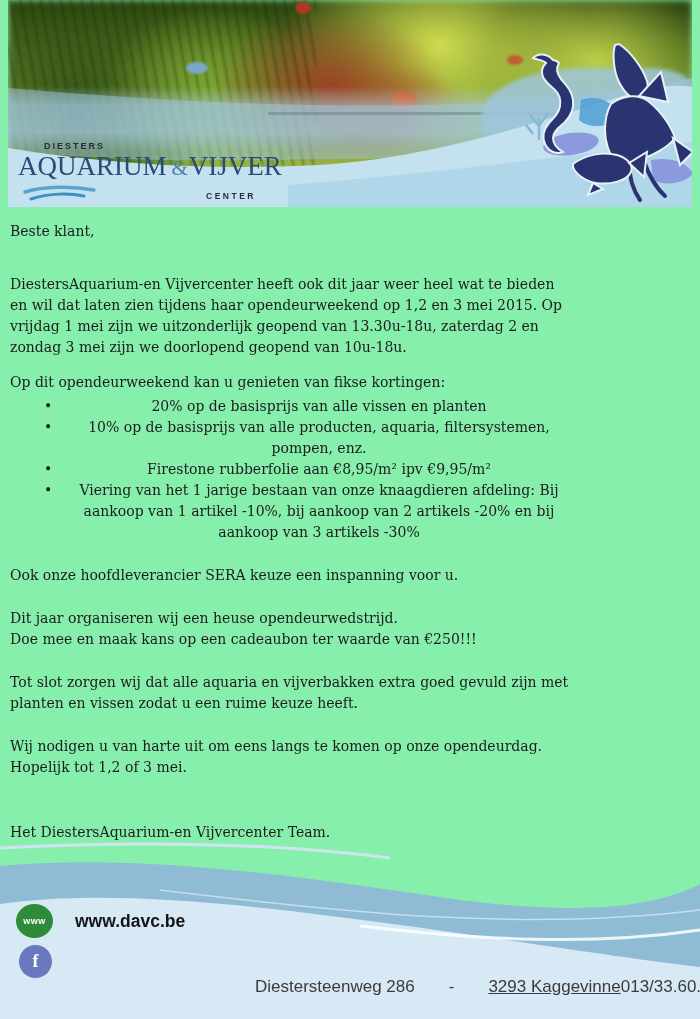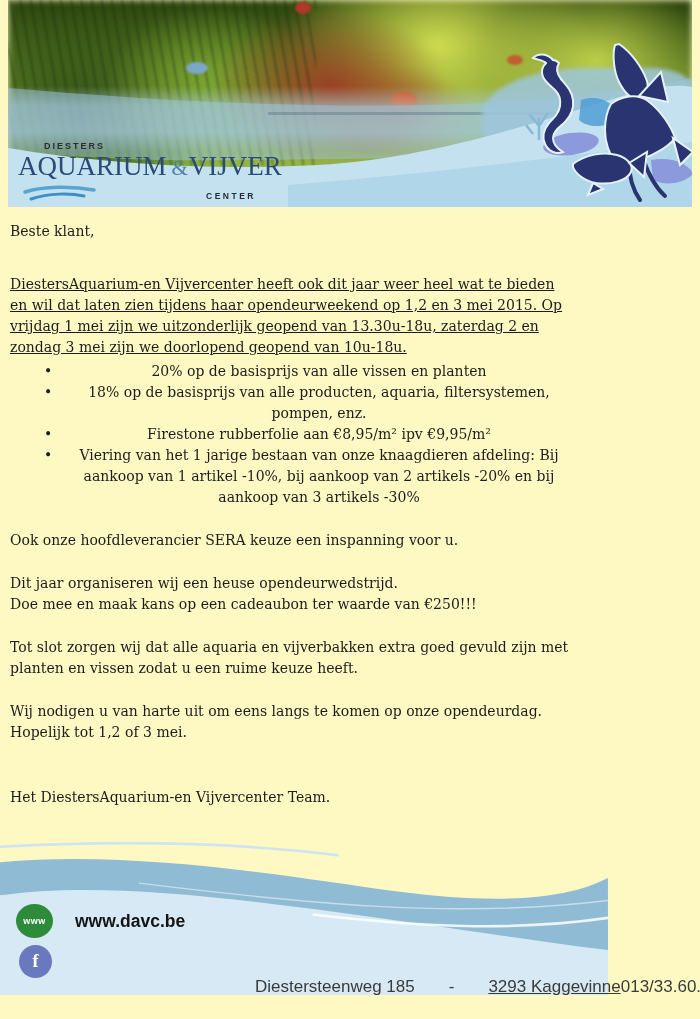--- a/index.html
+++ b/index.html
@@ -1,16 +1,16 @@
 <!DOCTYPE html>
 <html style="--navy: #2c4a78; --fish-navy: #2a3470; --header-wave: #c4e1ef; --footer-band: #8fbbd5; --footer-light: #d6e9f5; --www-green: #2e8b3a; --fb-blue: #6a79bd;"><head>
 <meta charset="utf-8">
 <style>
   html,body{margin:0;padding:0;background:#fff;}
-  .page{position:relative;width:700px;height:1019px;background:#fef9c3;overflow:hidden;
+  .page{position:relative;width:700px;height:1019px;background:#86efac;overflow:hidden;
         font-family:"DejaVu Serif",serif;color:#1c1c1c;}
 
   
   .header{position:absolute;left:8px;top:0;width:684px;height:207px;overflow:hidden;}
   .photo{position:absolute;inset:0;
      background:
        radial-gradient(ellipse 180px 120px at 47% 42%, rgba(156,59,34,.95), rgba(156,59,34,0) 65%),
        radial-gradient(ellipse 120px 70px at 56% 55%, rgba(176,74,42,.8), rgba(176,74,42,0) 70%),
        radial-gradient(ellipse 220px 160px at 63% 22%, rgba(214,227,82,.95), rgba(214,227,82,0) 70%),
        radial-gradient(ellipse 160px 120px at 86% 30%, rgba(202,218,78,.9), rgba(202,218,78,0) 70%),
@@ -36,30 +36,30 @@
   .logo-main{font-family:"Liberation Serif",serif;font-size:27px;color:var(--navy,#2c4a78);line-height:30px;white-space:nowrap;}
   .logo-main .amp{font-size:21px;color:#4d7fa8;margin:0 1px 0 5px;}
   .logo-sub{font-family:"Liberation Sans",sans-serif;font-weight:bold;font-size:8.5px;letter-spacing:2.5px;
             color:#2b2b36;width:238px;text-align:right;margin-top:8px;}
   .swoosh{position:absolute;left:4px;top:44px;}
 
   
   .bodytext{position:absolute;left:0;top:207px;width:584px;padding:14px 8px 0 10px;box-sizing:border-box;
             font-size:14px;line-height:21px;}
   .bodytext p, .bodytext div.pline{margin:0;}
-  .mt-intro{margin-top:32px !important;text-decoration:underline;}
+  .mt-intro{margin-top:32px !important;}
   .mt-small{margin-top:14px !important;}
   .mt-para{margin-top:22px !important;}
   .mt-sig{margin-top:44px !important;}
   ul.discounts{margin:3px 0 0 0;padding:0;list-style:none;}
   ul.discounts li{position:relative;padding-left:52px;margin:0;text-align:center;}
   ul.discounts li::before{content:"\2022";position:absolute;left:34px;top:0;}
 
   
-  .footer{position:absolute;left:0;bottom:0;width:608px;height:181px;}
+  .footer{position:absolute;left:0;bottom:0;width:700px;height:181px;}
   .fwave{position:absolute;inset:0;}
   .linkrow{position:absolute;left:16px;display:flex;align-items:center;gap:22px;
            font-family:"Liberation Sans",sans-serif;font-weight:bold;font-size:17.5px;color:#141414;}
   .linkrow.site{top:66px;}
   .linkrow.fb{top:107px;}
   .circle{display:inline-flex;align-items:center;justify-content:center;border-radius:50%;
           color:#fff;font-family:"Liberation Sans",sans-serif;font-weight:bold;}
   .circle.www{width:37px;height:34px;background:var(--www-green,#2e8b3a);font-size:9px;letter-spacing:.5px;}
   .circle.fbk{width:33px;height:33px;background:var(--fb-blue,#6a79bd);font-size:18px;margin-left:3px;font-family:"Liberation Serif",serif;}
   .linkrow a{color:#141414;text-decoration:none;}
@@ -118,23 +118,24 @@
         <path d="M9,14 C27,8 48,8 62,11" stroke="#3f8fc4" stroke-width="3" fill="none" stroke-linecap="round"></path>
       </svg>
       <div class="logo-sub">CENTER</div>
     </div>
   </div>
 
   <div class="bodytext">
     <p>Beste klant,</p>
     <p class="mt-intro">DiestersAquarium-en Vijvercenter heeft ook dit jaar weer heel wat te bieden en wil dat laten zien tijdens haar opendeurweekend op 1,2 en 3 mei 2015. Op vrijdag 1 mei zijn we uitzonderlijk geopend van 13.30u-18u, zaterdag 2 en zondag 3 mei zijn we doorlopend geopend van 10u-18u.</p>
 
+    <p class="mt-small">Op dit opendeurweekend kan u genieten van fikse kortingen:</p>
     <ul class="discounts">
       <li>20% op de basisprijs van alle vissen en planten</li>
-      <li>18% op de basisprijs van alle producten, aquaria, filtersystemen, pompen, enz.</li>
+      <li>10% op de basisprijs van alle producten, aquaria, filtersystemen, pompen, enz.</li>
       <li>Firestone rubberfolie aan €8,95/m² ipv €9,95/m²</li>
       <li>Viering van het 1 jarige bestaan van onze knaagdieren afdeling: Bij aankoop van 1 artikel -10%, bij aankoop van 2 artikels -20% en bij aankoop van 3 artikels -30%</li>
     </ul>
 
     <div class="mt-para">
       <div class="pline">Ook onze hoofdleverancier SERA keuze een inspanning voor u.</div>
     </div>
 
     <div class="mt-para">
       <div class="pline">Dit jaar organiseren wij een heuse opendeurwedstrijd.</div>
@@ -161,20 +162,20 @@
         </span>
       <a href="#">www.davc.be</a>
     </div>
     <div class="linkrow fb">
       <span class="circle fbk">
           <span>f</span>
         </span>
     </div>
 
     <div class="address">
-      <span>Diestersteenweg 185</span>
+      <span>Diestersteenweg 286</span>
       <span class="sep">-</span>
       <span class="city">3293 Kaggevinne</span>
       <span>013/33.60.58</span>
     </div>
   </div>
 
 </div>
 
 </body></html>

